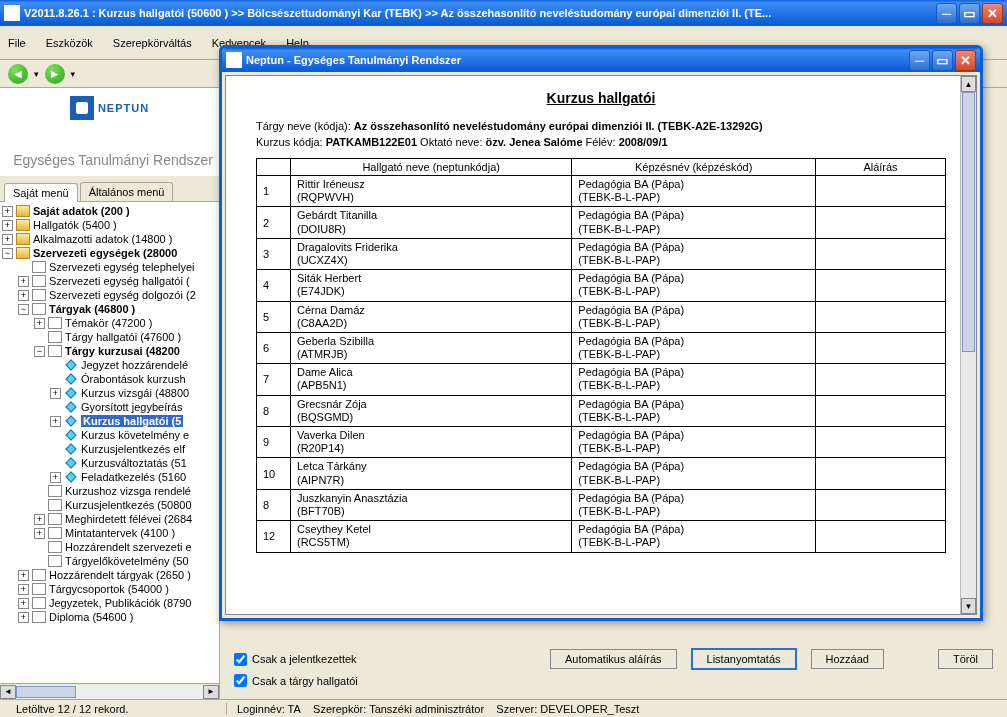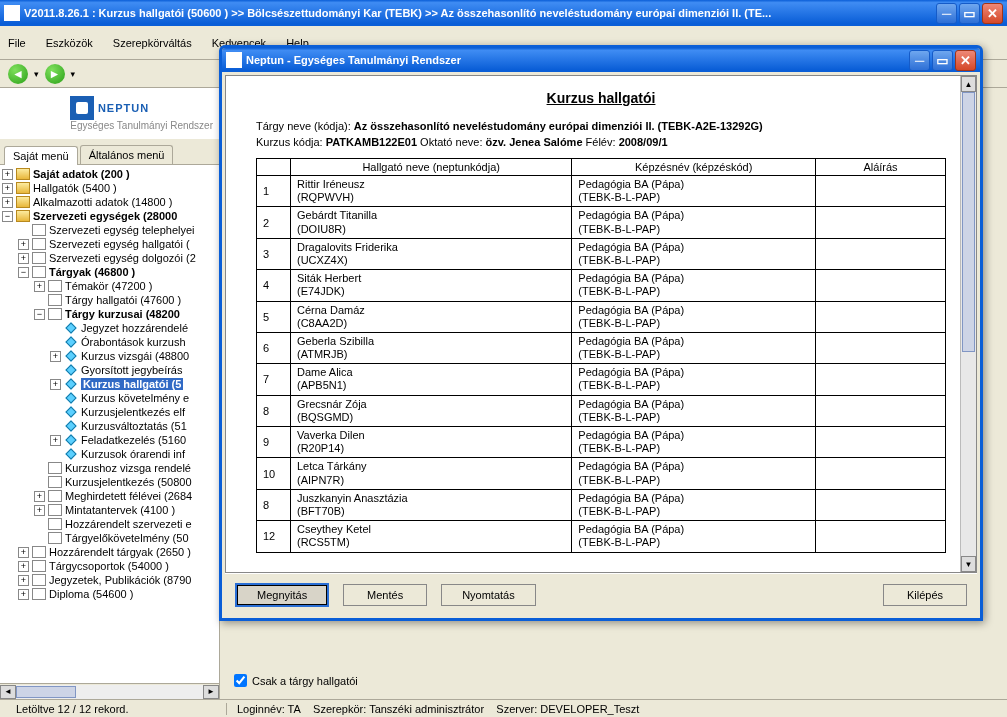--- a/index.html
+++ b/index.html
@@ -22,21 +22,21 @@
 .nav-circle { width: 20px; height: 20px; border-radius: 50%; background: radial-gradient(circle at 35% 30%, #7fe05c, #2aa018); display: flex; align-items: center; justify-content: center; color: white; font-weight: bold; font-size: 12px; }
 .nav-arrow { font-size: 9px; }
 
 .content-area { flex: 1; display: flex; position: relative; }
 
 .sidebar { width: 220px; background: #fff; border-right: 1px solid #aca899; display: flex; flex-direction: column; overflow: hidden; }
 .logo-area { padding: 8px 6px; text-align: right; }
 .logo-brand { font-size: 22px; font-weight: bold; color: #1a5fb4; letter-spacing: 1px; display: flex; align-items: center; justify-content: center; gap: 4px; }
 .logo-square { display: inline-block; width: 24px; height: 24px; background: #1a5fb4; }
 .logo-square::before { content: ""; display: block; width: 12px; height: 12px; background: #fff; border-radius: 2px; margin: 6px; }
-.logo-sub { font-size: 10px; color: #888; }
+.logo-sub { font-size: 14px; color: #888; margin-top: 32px; }
 
 .tabs-hdr { display: flex; border-bottom: 1px solid #aca899; background: #ece9d8; padding-top: 6px; padding-left: 4px; }
 .tab { padding: 3px 8px; border: 1px solid #aca899; border-bottom: none; background: #ece9d8; margin-right: 2px; border-radius: 3px 3px 0 0; cursor: pointer; }
 .tab.active { background: #fff; position: relative; top: 1px; }
 
 .tree { flex: 1; background: #fff; overflow: auto; padding: 2px; }
 .tree-row { white-space: nowrap; padding: 1px 0; cursor: pointer; display: flex; align-items: center; }
 .tree-toggle { width: 11px; height: 11px; border: 1px solid #888; display: inline-flex; align-items: center; justify-content: center; font-size: 9px; line-height: 1; margin-right: 3px; background: #fff; color: #000; }
 .tree-spacer { display: inline-block; width: 14px; }
 .tree-icon { width: 14px; height: 12px; display: inline-block; margin-right: 3px; }
@@ -229,25 +229,20 @@
         <div class="tree-row" style="padding-left:48px">
             <span class="tree-spacer"></span>
             <span class="tree-icon ti-leaf"></span>
             <span class="tree-label">Kurzusváltoztatás (51</span>
           </div>
         <div class="tree-row" style="padding-left:48px">
             <span class="tree-toggle">+</span>
             <span class="tree-icon ti-leaf"></span>
             <span class="tree-label">Feladatkezelés (5160</span>
           </div>
-        <div class="tree-row" style="padding-left:48px">
-            <span class="tree-spacer"></span>
-            <span class="tree-icon ti-leaf"></span>
-            <span class="tree-label">Kurzusok órarendi inf</span>
-          </div>
         <div class="tree-row" style="padding-left:32px">
             <span class="tree-spacer"></span>
             <span class="tree-icon ti-page"></span>
             <span class="tree-label">Kurzushoz vizsga rendelé</span>
           </div>
         <div class="tree-row" style="padding-left:32px">
             <span class="tree-spacer"></span>
             <span class="tree-icon ti-page"></span>
             <span class="tree-label">Kurzusjelentkezés (50800</span>
           </div>
@@ -296,20 +291,31 @@
         <div class="arrow">◄</div>
         <div class="track">
             <div class="thumb"></div>
           </div>
         <div class="arrow">►</div>
       </div>
     </div>
 
     <div class="main-panel">
       <div class="lower-controls">
+        <div class="chk-row">
+          <input type="checkbox" class="chk" checked="" style="">
+          <span>Csak a jelentkezettek</span>
+          <span class="spacer-flex"></span>
+          <div class="btn-row">
+            <div class="pbutton">Automatikus aláírás</div>
+            <div class="pbutton active">Listanyomtatás</div>
+            <div class="pbutton">Hozzáad</div>
+            <div class="pbutton" style="margin-left:40px">Töröl</div>
+          </div>
+        </div>
         <div class="chk-row">
           <input type="checkbox" class="chk" checked="" style="">
           <span>Csak a tárgy hallgatói</span>
         </div>
       </div>
     </div>
   </div>
 
   <div class="statusbar">
     <div class="status-cell">Letöltve 12 / 12 rekord.</div>
@@ -427,21 +433,14 @@
           </tbody>
       </table>
       <div class="report-vscroll">
         <div class="varrow">▲</div>
         <div class="vtrack">
             <div class="vthumb"></div>
           </div>
         <div class="varrow bottom">▼</div>
       </div>
     </div>
-    <div class="dialog-buttons">
-      <div class="dlg-btn focus">Megnyitás</div>
-      <div class="dlg-btn">Mentés</div>
-      <div class="dlg-btn">Nyomtatás</div>
-      <span class="spacer-flex"></span>
-      <div class="dlg-btn">Kilépés</div>
-    </div>
   </div>
 </div>
 
 </body></html>

